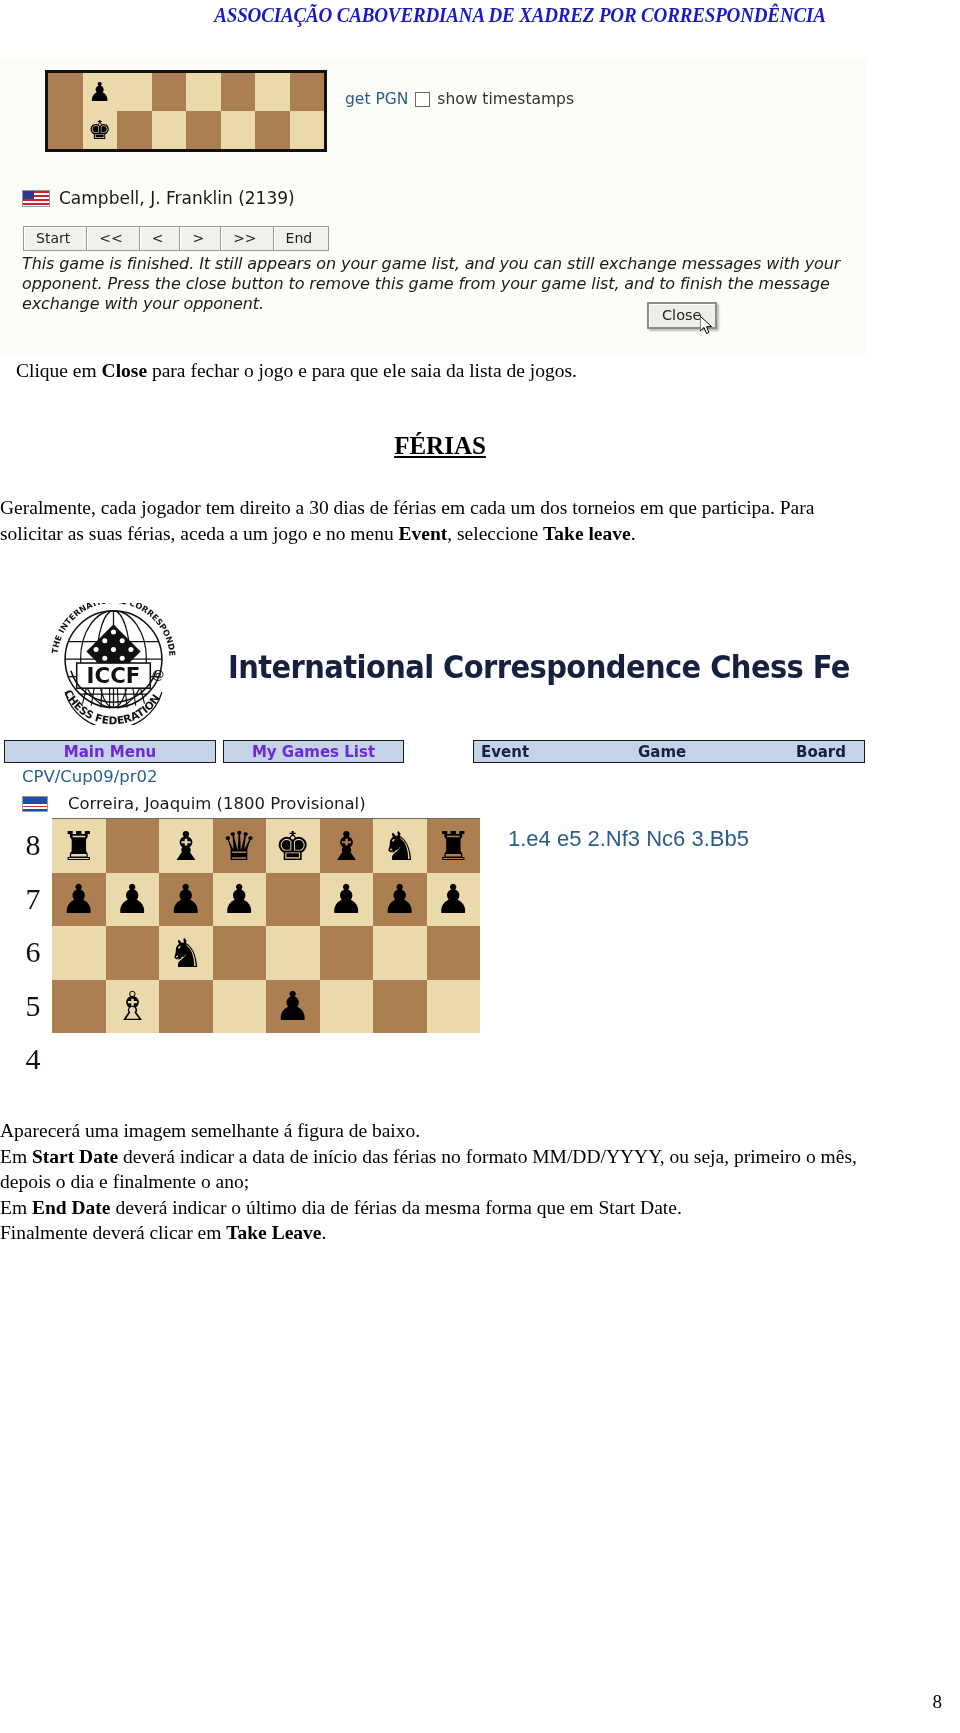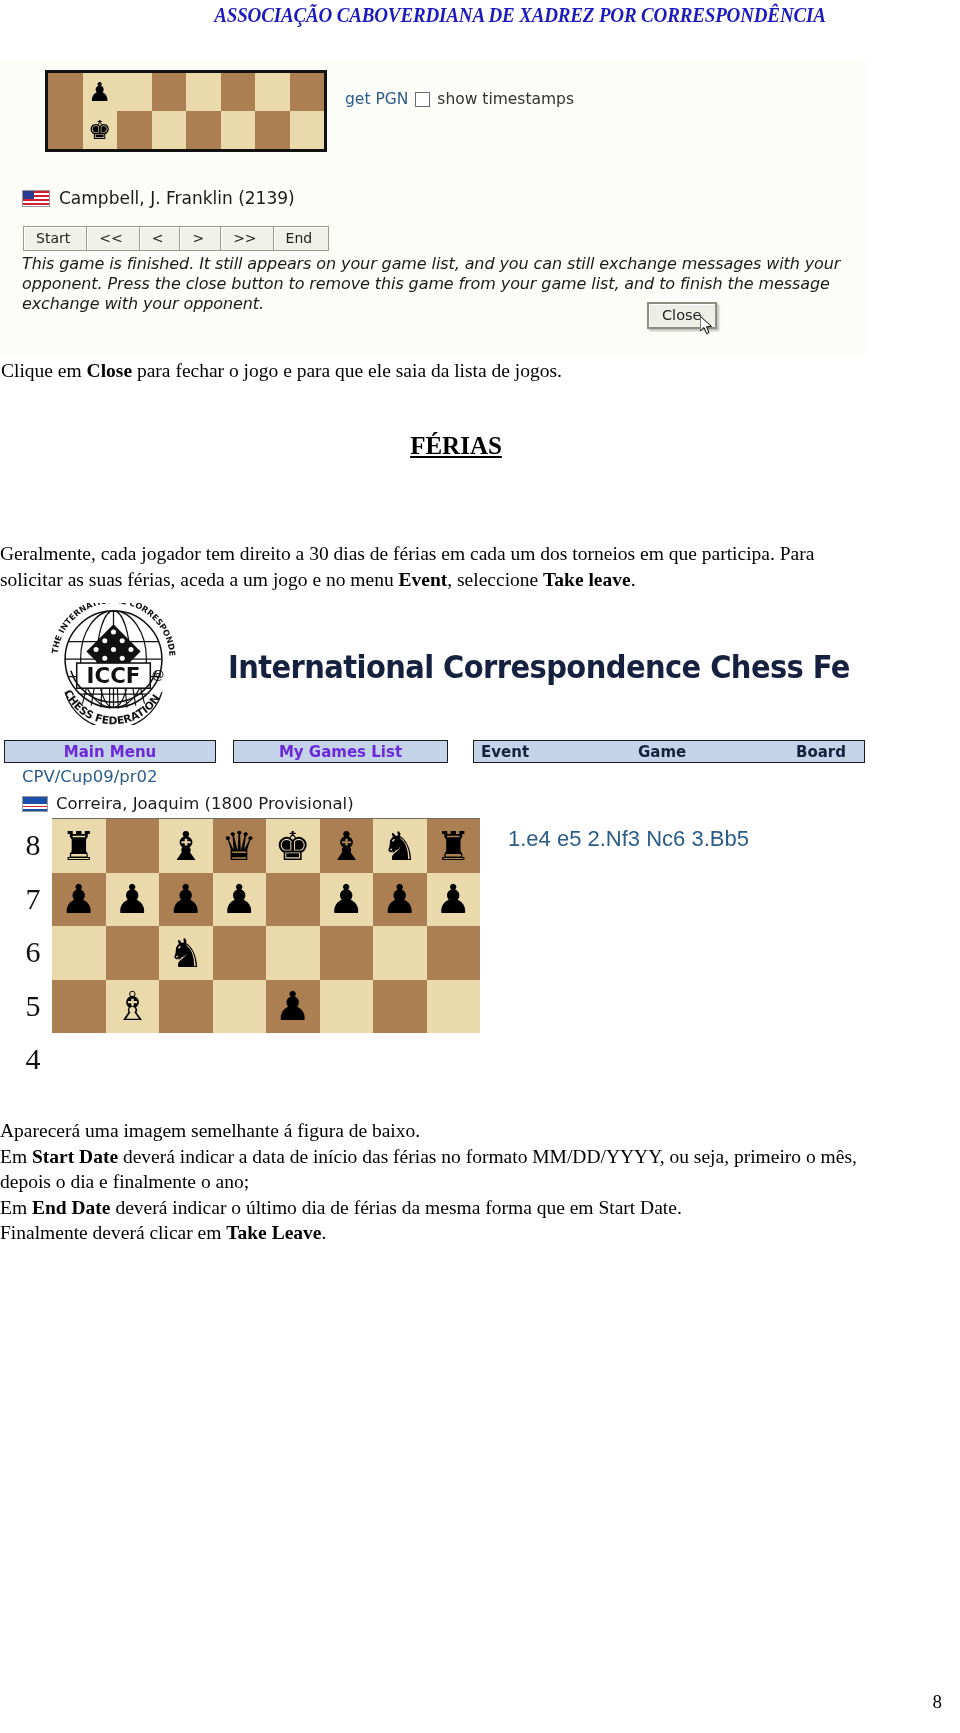--- a/index.html
+++ b/index.html
@@ -120,27 +120,27 @@
     pointer-events:none;
   }
 
   
   .para{
     position:absolute;
     font-family:"Liberation Serif", serif;
     font-size:19.5px; line-height:25.5px; color:#000;
   }
   .b{font-weight:bold;}
-  #p1{left:1px; top:358px; width:870px;}
+  #p1{left:16px; top:358px; width:870px;}
   #ferias{
     position:absolute; left:0; top:432px; width:880px; text-align:center;
     font-family:"Liberation Serif", serif;
-    font-weight:bold; font-size:25px; text-decoration:underline; color:#000;margin-left:16px;
-  }
-  #p2{left:0px; top:495px; width:872px;margin-top:46px;}
+    font-weight:bold; font-size:25px; text-decoration:underline; color:#000;
+  }
+  #p2{left:0px; top:495px; width:872px;}
   #p3{left:0px; top:1118px; width:880px;}
 
   
   #shot2{ left:0px; top:598px; width:880px; height:470px; background:#fff;}
 
   .iccf-logo{
     position:absolute;left:36px;top:5px;width:155px;height:122px;
   }
   .iccf-title{
     position:absolute; left:228px; top:52px;
@@ -155,41 +155,41 @@
   }
   .mb{
     position:absolute; top:0; height:23px;
     background:#c4d3e8; border:1px solid #1b1b1b;
     font-family:"DejaVu Sans", sans-serif;
     font-weight:bold; font-size:15px; color:#6d28d9;
     display:flex; align-items:center; justify-content:center;
     box-sizing:border-box;
   }
   #mb-main{left:4px; width:212px;}
-  #mb-games{left:233px; width:215px;}
+  #mb-games{left:223px; width:181px;}
   #mb-evt{left:473px; width:392px; justify-content:flex-start; padding-left:6px;}
   .mb-evt-cells{
     position:absolute; top:142px; left:473px; width:392px; height:23px;
     display:flex; align-items:center;
     font-family:"DejaVu Sans", sans-serif; font-weight:bold; font-size:15px; color:#16213f;
     pointer-events:none;
   }
   .mb-cell{position:absolute; white-space:nowrap;}
   #cell-event{left:8px;}
   #cell-game{left:165px;}
   #cell-board{left:323px;}
 
   .evtline{
     position:absolute; left:22px; top:169px;
     font-family:"DejaVu Sans", sans-serif;
     font-size:16.5px; color:#2b5d8a;
   }
   .playerline2{
     position:absolute; left:22px; top:196px;
-    display:flex; align-items:center; gap:8px;
+    display:flex; align-items:center; gap:20px;
     font-family:"DejaVu Sans", sans-serif;
     font-size:16.5px; color:#1a1a1a;
   }
   .flag-cv{
     width:24px;height:14px;border:1px solid #999;position:relative;overflow:hidden;
     background:linear-gradient(to bottom,#1b4ea8 0 50%,#fff 50% 62%,#cf2b3b 62% 74%,#fff 74% 86%,#1b4ea8 86% 100%);
   }
 
   .dropdown{
     position:absolute; left:473px; top:165px; width:228px;

